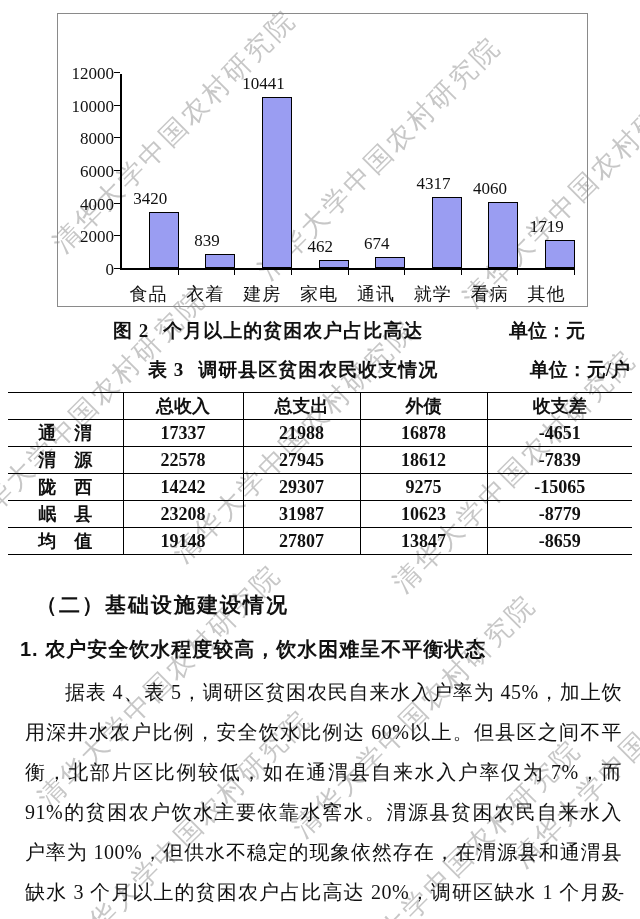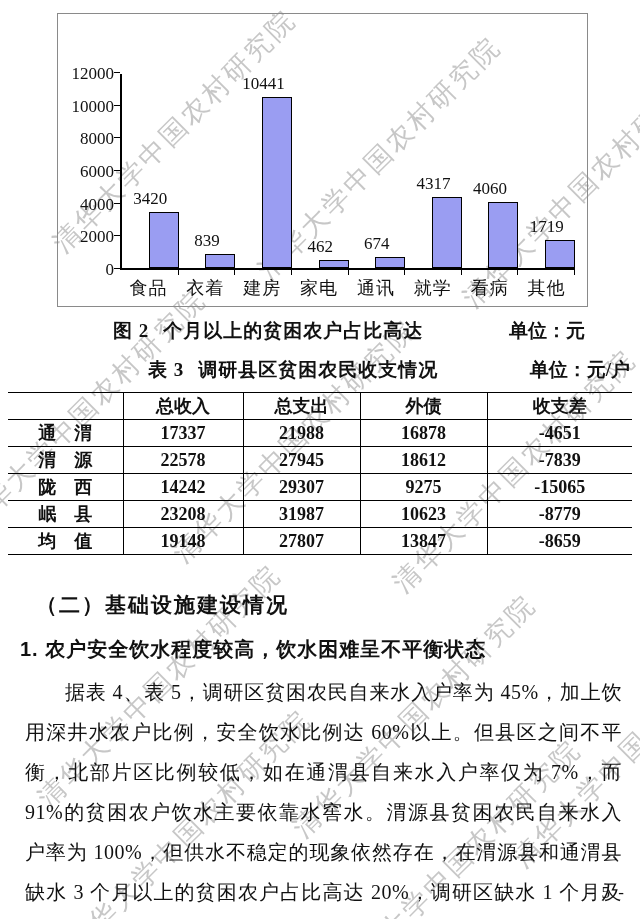--- a/index.html
+++ b/index.html
@@ -20,21 +20,21 @@
   .plot-row { display:flex; }
   .y-labels { position:relative; width:56px; height:196px; }
   .ytick-label { position:absolute; right:6px; font-size:17px; line-height:18px; width:50px; text-align:right; }
   .plot { position:relative; width:455px; height:196px; border-left:2px solid #000; border-bottom:2px solid #000;
           display:flex; align-items:flex-end; }
   .ytick-mark { position:absolute; left:-8px; width:6px; border-top:1.5px solid #000; }
   .xtick-mark { position:absolute; bottom:-7px; height:5px; border-left:1.5px solid #000; }
   .bar-slot { position:relative; flex:1 1 0; height:100%; display:flex; align-items:flex-end; justify-content:flex-end; }
   .bar { width:30px; border:1.5px solid #000; }
   .bar-value { position:absolute; width:100%; left:0; text-align:center; font-size:17px; line-height:18px; }
-  .cats-row { display:flex; margin-left:56px; width:455px; margin-top:6px; }
+  .cats-row { display:flex; margin-left:56px; width:455px; margin-top:12px; }
   .cat-label { flex:1 1 0; text-align:center; font-size:18px; letter-spacing:1px; }
 
   
   .caption-row { display:flex; justify-content:space-between; font-weight:bold; font-size:19px; }
   .fig-caption { margin-top:11px; padding:0 55px 0 113px; }
   .tbl-caption { margin-top:13px; padding:0 10px 0 148px; }
   .caption-main { letter-spacing:1px; }
   .caption-label { margin-right:14px; }
 
   

